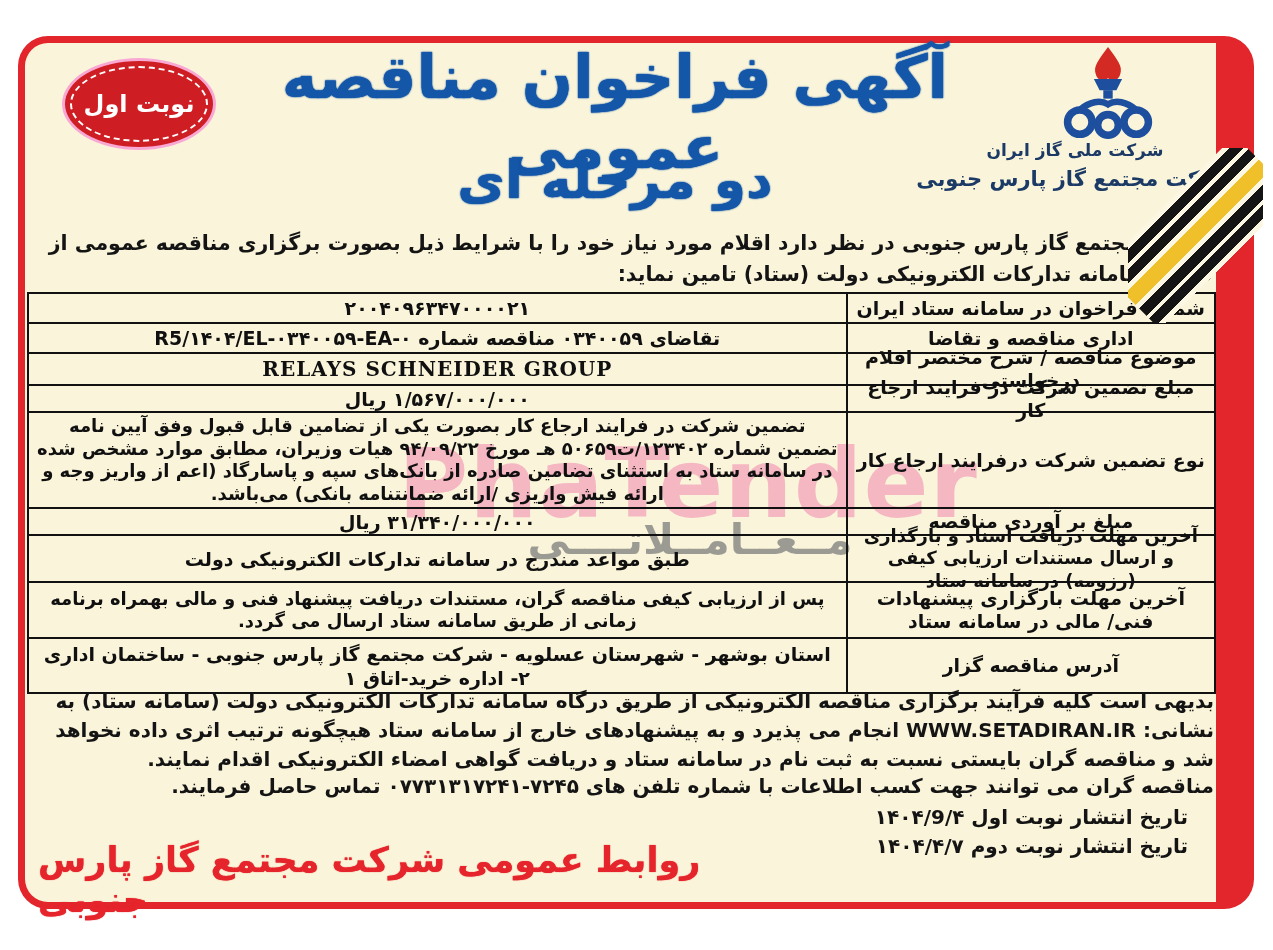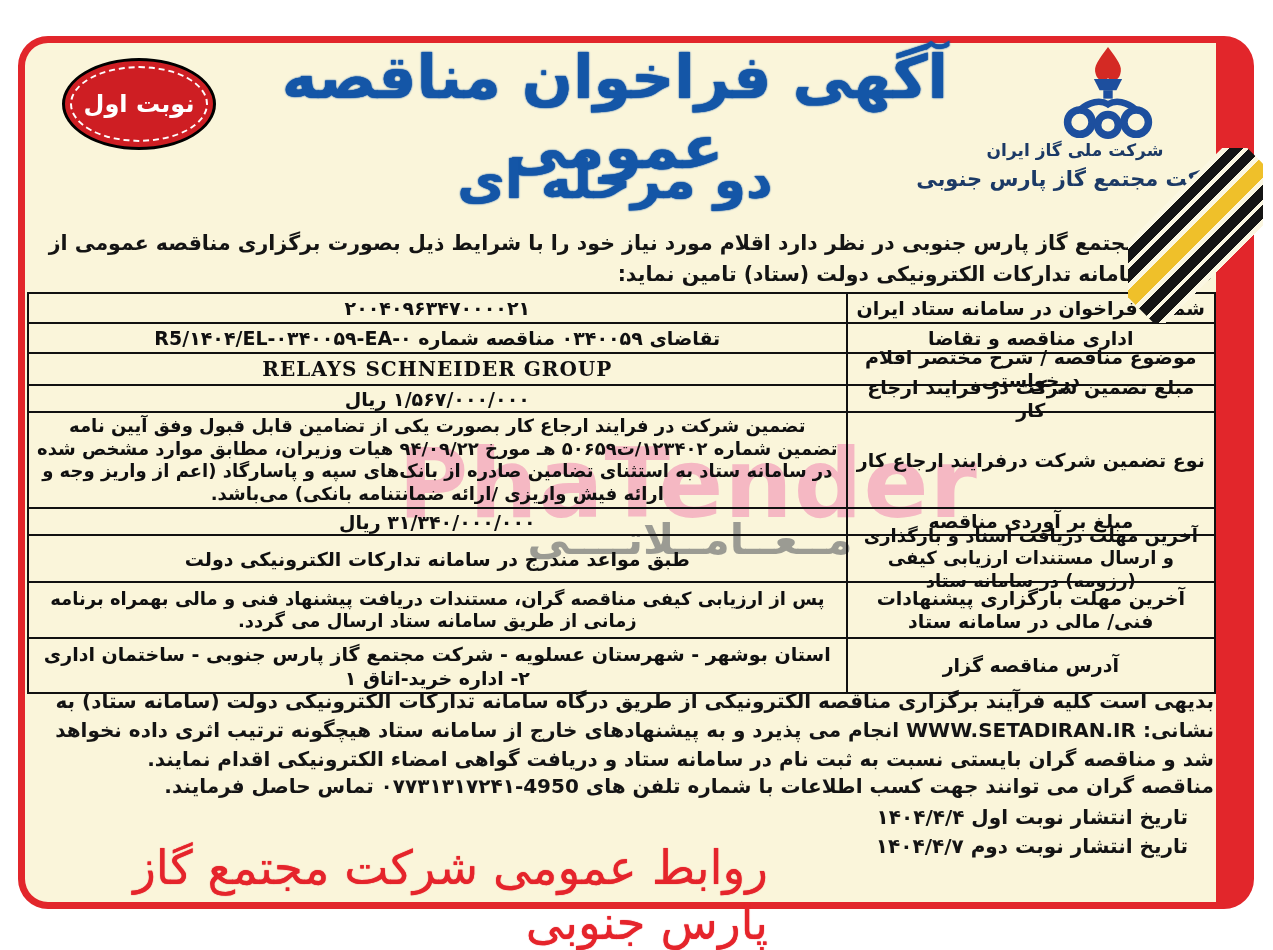--- a/index.html
+++ b/index.html
@@ -8,21 +8,21 @@
     font-family:"DejaVu Sans", sans-serif; overflow:hidden;
   }
   .frame{
     position:absolute; left:18px; top:36px; width:1236px; height:873px;
     box-sizing:border-box; background:#faf5da;
     border:7px solid #e2262b; border-right-width:38px; border-radius:30px;
   }
   
   .stamp{
     position:absolute; left:62px; top:58px; width:148px; height:86px;
-    background:#ce1e23; border:3px solid #000000; border-radius:50%;
+    background:#ce1e23; border:3px solid #f9a8d4; border-radius:50%;
     display:flex; align-items:center; justify-content:center; z-index:3;
   }
   .stamp-inner{
     position:absolute; inset:5px; border:2px dashed #ffffff; border-radius:50%;
   }
   .stamp-text{ color:#ffffff; font-weight:bold; font-size:24px; direction:rtl; z-index:1; }
   .title-1{
     position:absolute; left:215px; top:42px; width:800px; text-align:center;
     color:#1456a7; font-weight:bold; font-size:60px; direction:rtl;
     text-shadow:0 0 1px #1456a7, 0 0 2px #1456a7; z-index:2;
@@ -71,22 +71,22 @@
   }
   .para-2{
     position:absolute; left:38px; top:774px; width:1176px; direction:rtl; text-align:right;
     font-size:20px; font-weight:bold; color:#141414; z-index:2;
   }
   .dates{
     position:absolute; left:700px; top:803px; width:488px; direction:rtl; text-align:right;
     font-size:20px; font-weight:bold; color:#141414; line-height:28.5px; z-index:2;
   }
   .signature{
-    position:absolute; left:38px; top:840px; width:730px; text-align:right; direction:rtl;
-    font-size:47px; font-weight:normal; color:#e5242b; z-index:2;
+    position:absolute; left:38px; top:840px; width:730px; text-align:left; direction:rtl;
+    font-size:35px; font-weight:bold; color:#e5242b; z-index:2;
     text-shadow:0 0 1px #e5242b;
   }
   
   .wm-latin{
     position:absolute; left:398px; top:428px; width:580px; text-align:left;
     font-size:96px; font-weight:bold; color:#ec4899; opacity:0.35; letter-spacing:1px;
     z-index:1; user-select:none;
   }
   .wm-fa{
     position:absolute; left:470px; top:515px; width:440px; text-align:center; direction:rtl;
@@ -184,24 +184,24 @@
       <div class="tcell tlabel">آخرین مهلت بارگزاری پیشنهادات فنی/ مالی در سامانه ستاد</div>
       <div class="tcell tvalue small-lines">پس از ارزیابی کیفی مناقصه گران، مستندات دریافت پیشنهاد فنی و مالی بهمراه برنامه زمانی از طریق سامانه ستاد ارسال می گردد.</div>
     </div>
     <div class="trow h53">
       <div class="tcell tlabel">آدرس مناقصه گزار</div>
       <div class="tcell tvalue">استان بوشهر - شهرستان عسلویه - شرکت مجتمع گاز پارس جنوبی - ساختمان اداری ۲- اداره خرید-اتاق ۱</div>
     </div>
   </div>
 
   <div class="para-1">بدیهی است کلیه فرآیند برگزاری مناقصه الکترونیکی از طریق درگاه سامانه تدارکات الکترونیکی دولت (سامانه ستاد) به نشانی: WWW.SETADIRAN.IR انجام می پذیرد و به پیشنهادهای خارج از سامانه ستاد هیچگونه ترتیب اثری داده نخواهد شد و مناقصه گران بایستی نسبت به ثبت نام در سامانه ستاد و دریافت گواهی امضاء الکترونیکی اقدام نمایند.</div>
-  <div class="para-2">مناقصه گران می توانند جهت کسب اطلاعات با شماره تلفن های 4950-۰۷۷۳۱۳۱۷۲۴۱ تماس حاصل فرمایند.</div>
+  <div class="para-2">مناقصه گران می توانند جهت کسب اطلاعات با شماره تلفن های ۷۲۴۵-۰۷۷۳۱۳۱۷۲۴۱ تماس حاصل فرمایند.</div>
 
   <div class="dates">
-    <div>تاریخ انتشار نوبت اول ۱۴۰۴/۴/۴</div>
+    <div>تاریخ انتشار نوبت اول ۱۴۰۴/9/۴</div>
     <div>تاریخ انتشار نوبت دوم ۱۴۰۴/۴/۷</div>
   </div>
 
   <div class="signature">روابط عمومی شرکت مجتمع گاز پارس جنوبی</div>
 
   <div class="stripes-clip">
     <div class="stripes"></div>
   </div>
 
 </div>

